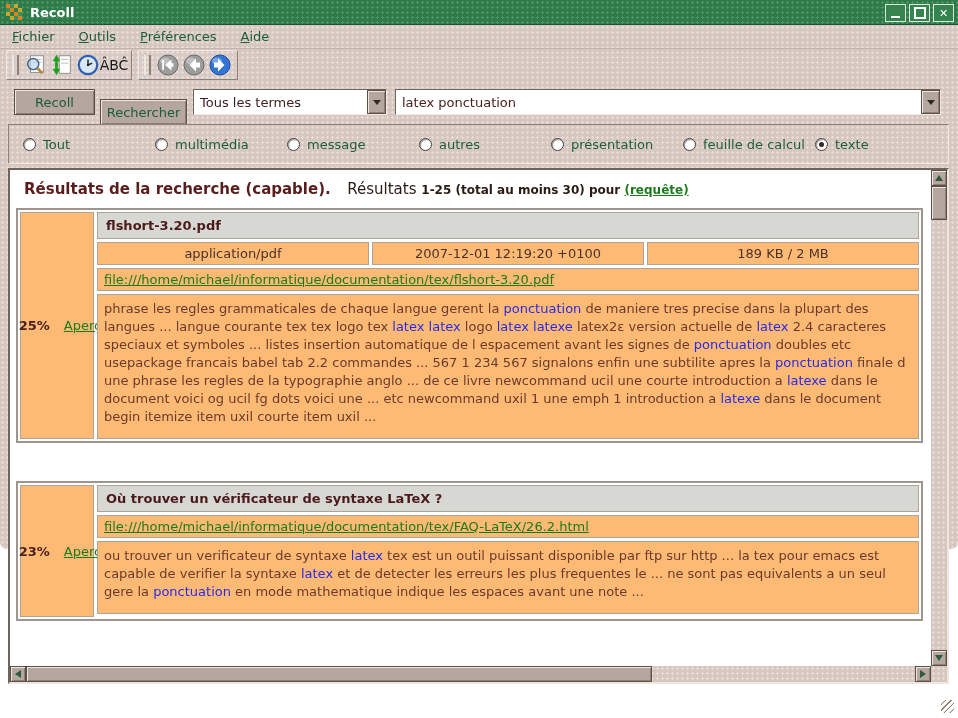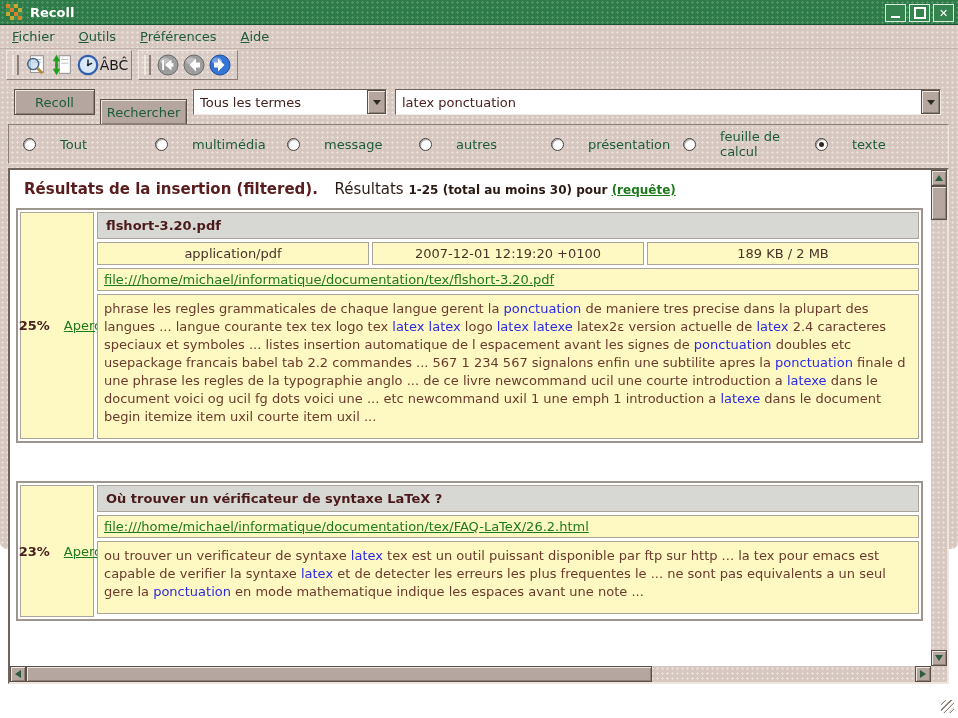--- a/index.html
+++ b/index.html
@@ -46,41 +46,41 @@
   .combo-arrow{width:17px;height:22px;margin:0;background:#b5a79f;border:1px solid #5a5048;
     box-shadow:inset 1px 1px 0 #efe6df,inset -1px -1px 0 #8d8078;
     display:flex;align-items:center;justify-content:center;}
   .combo-arrow::after{content:"";border-left:4px solid transparent;border-right:4px solid transparent;border-top:5px solid #2c2c24;}
   .qinput{border:none;outline:none;flex:1;height:20px;font:inherit;color:#4a2020;padding:0 6px;background:transparent;}
 
   
   .filterbar{position:absolute;left:8px;top:124px;width:941px;height:40px;
     border:1px solid;border-color:#8d8078 #efe6df #efe6df #8d8078;
     display:flex;align-items:center;padding-left:14px;box-sizing:border-box;}
-  .fopt{display:flex;align-items:center;gap:24px;width:132px;color:#1d5c38;}
+  .fopt{display:flex;align-items:center;gap:7px;width:132px;color:#1d5c38;}
   .fopt:last-child{width:auto;align-items:center;}
   .radio{width:11px;height:11px;border-radius:50%;background:#fff;border:1px solid #4a4038;
     box-shadow:inset 1px 1px 1px #9a9a9a;position:relative;flex:0 0 auto;}
   .radio.sel::after{content:"";position:absolute;left:3px;top:3px;width:5px;height:5px;border-radius:50%;background:#3a241c;}
 
   
   .results{position:absolute;left:8px;top:168px;width:941px;height:516px;
     border:2px solid;border-color:#6f645c #efe6df #efe6df #6f645c;box-sizing:border-box;
     display:grid;grid-template-columns:1fr 16px;grid-template-rows:1fr 16px;background:#fff;}
   .rescontent{background:#fff;overflow:hidden;padding:8px 0 0 6px;}
   .reshead{padding:2px 0 10px 8px;white-space:nowrap;}
   .reshead .h1{font-size:15px;font-weight:bold;color:#5a1d1d;}
   .reshead .plain{font-size:15px;color:#2a1a14;}
   .reshead .stats{font-size:12px;font-weight:bold;color:#2a1a14;}
   .glink{color:#1c7a1c;text-decoration:underline;cursor:pointer;}
   .reshead .glink{font-size:12px;font-weight:bold;}
 
   .result{display:grid;grid-template-columns:74px 1fr;grid-template-rows:auto auto auto 1fr;gap:3px;
     border:2px solid #9c968e;background:#fff;padding:2px;width:899px;margin-bottom:38px;}
-  .cell{background:#fef9c3;border:1px solid #aaa49a;}
+  .cell{background:#fdba74;border:1px solid #aaa49a;}
   .side{grid-row:1/5;display:flex;flex-direction:row;align-items:center;justify-content:center;gap:14px;}
   .rtitle{font-weight:bold;color:#4a1a1a;background:#d7d7d3;padding:5px 8px;}
   .meta{display:grid;grid-template-columns:1fr 1fr 1fr;gap:3px;background:transparent;border:none;}
   .mcell{text-align:center;color:#4a322a;padding:3px 4px;}
   .urlrow{padding:3px 6px;white-space:nowrap;overflow:hidden;}
   .snippet{padding:5px 8px 12px 6px;line-height:18px;color:#6b3a2c;}
   .snippet .hl{color:#2a2ae6;}
   .relevance{font-weight:bold;color:#4a2020;}
   .file-icon{width:36px;height:40px;}
 
@@ -261,21 +261,21 @@
       </div>
       <div class="fopt">
         <span class="radio sel"></span>
         <span>texte</span>
       </div>
     </div>
 
   <div class="results">
     <div class="rescontent">
       <div class="reshead">
-        <span class="h1">Résultats de la insertion (filtered).</span>
+        <span class="h1">Résultats de la recherche (capable).</span>
         <span>&nbsp;&nbsp;</span>
         <span class="plain">Résultats </span><span class="stats">1-25 (total au moins 30) pour </span><a class="glink">(requête)</a>
       </div>
       <div id="results-list">
   <div class="result">
     <div class="cell side">
       <svg class="file-icon icon-pdf" viewBox="0 0 36 40">
         <path d="M3 2 H33 V31 L26 38 H3 Z" fill="#fff" stroke="#8a8a8a"></path>
         <path d="M33 31 L26 31 L26 38 Z" fill="#d9d9d9" stroke="#8a8a8a"></path>
         <path d="M8 28 C13 22 16 13 15.5 8 C15.4 5 18.6 5 18.5 8 C18.2 14 23 22 28 25" fill="none" stroke="#dd1111" stroke-width="2.6"></path>

